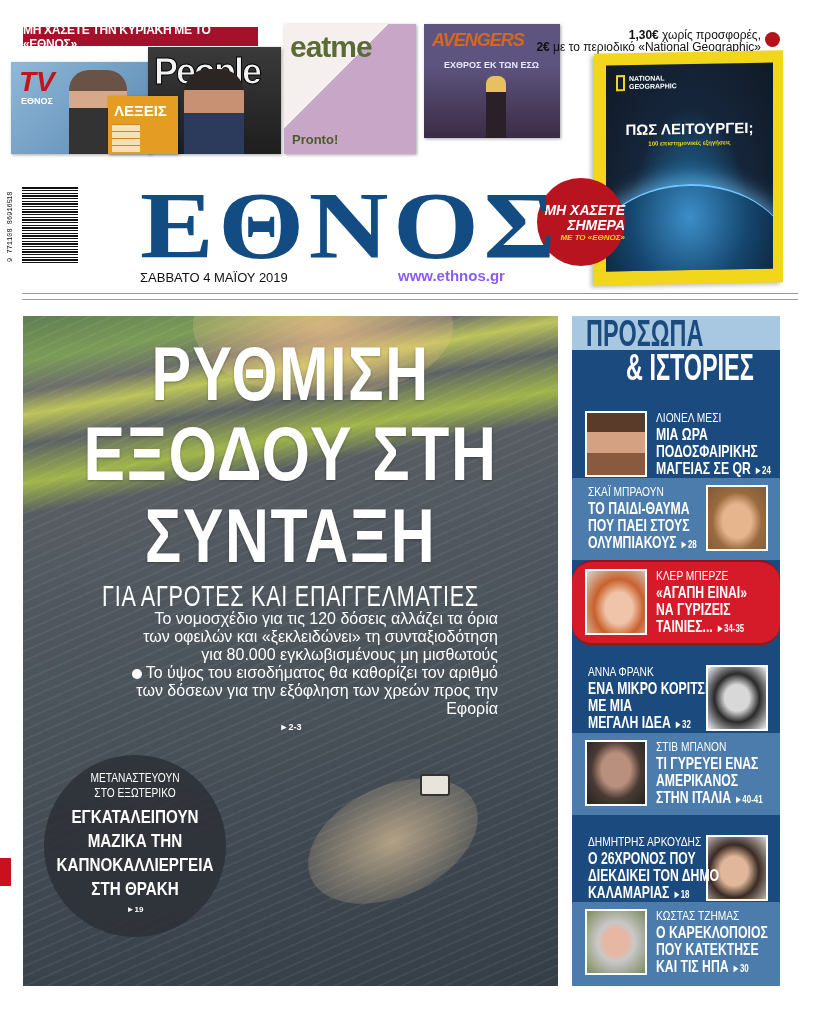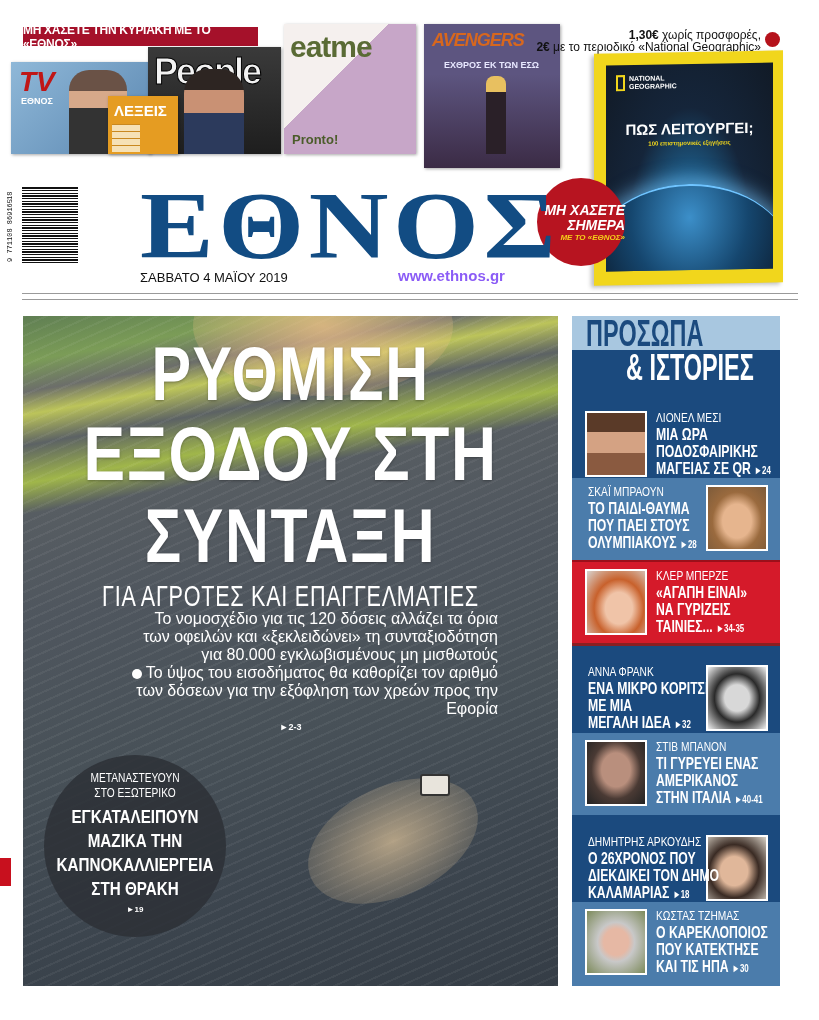--- a/index.html
+++ b/index.html
@@ -15,21 +15,21 @@
   .mag-tv .person { position: absolute; left: 58px; top: 8px; width: 58px; height: 84px; background: linear-gradient(180deg,#6a5246 0 25%,#d7a98a 25% 45%,#333 45% 100%); border-radius: 20px 20px 0 0; }
   .mag-people { left: 148px; top: 47px; width: 133px; height: 107px; background: linear-gradient(180deg,#3a3a3a,#1e1e1e); }
   .mag-people .people-logo { position: absolute; left: 6px; top: 4px; color: #f2f2f2; font-size: 36px; font-weight: bold; letter-spacing: -2px; -webkit-text-stroke: 1px #000; }
   .mag-people .person { position: absolute; left: 36px; top: 22px; width: 60px; height: 85px; background: linear-gradient(180deg,#2d2522 0 25%,#c99174 25% 52%,#2c3a5c 52% 100%); border-radius: 24px 24px 0 0; }
   .mag-lexeis { left: 108px; top: 96px; width: 70px; height: 58px; background: #e59c22; }
   .mag-lexeis .lx { position: absolute; left: 6px; top: 6px; color: #fff; font-size: 15px; font-weight: bold; }
   .mag-lexeis .grid { position: absolute; left: 4px; top: 28px; width: 28px; height: 28px; background: repeating-linear-gradient(0deg,#f6e1b6 0 6px,#c98820 6px 7px),#f6e1b6; }
   .mag-eatme { left: 284px; top: 24px; width: 132px; height: 130px; background: linear-gradient(135deg,#f5f0ee 0 40%,#c7a6c8 40% 100%); text-align: center; }
   .mag-eatme .em { position: absolute; left: 6px; top: 6px; color: #5a6b35; font-size: 30px; font-weight: bold; letter-spacing: -1px; }
   .mag-eatme .pronto { position: absolute; left: 8px; top: 108px; color: #4b5c2a; font-size: 13px; font-weight: bold; }
-  .mag-avengers { left: 424px; top: 24px; width: 136px; height: 144px; background: linear-gradient(180deg,#5d5580 0 35%,#3b2b45 100%); }
+  .mag-avengers { left: 424px; top: 24px; width: 136px; height: 114px; background: linear-gradient(180deg,#5d5580 0 35%,#3b2b45 100%); }
   .mag-avengers .av { position: absolute; left: 8px; top: 6px; color: #d7671e; font-size: 18px; font-weight: bold; font-style: italic; letter-spacing: -1px; }
   .mag-avengers .av-sub { position: absolute; left: 20px; top: 36px; color: #e8e8ff; font-size: 9px; font-weight: bold; }
   .mag-avengers .hero { position: absolute; left: 62px; top: 52px; width: 20px; height: 78px; background: linear-gradient(180deg,#e8c060 0 20%,#2a2028 20% 100%); border-radius: 8px 8px 0 0; }
 
   .price-line { position: absolute; right: 58px; font-size: 12px; color: #111; text-align: right; white-space: nowrap; }
   .price-line b { font-weight: bold; }
   .price-dot { position: absolute; left: 765px; top: 32px; width: 15px; height: 15px; border-radius: 50%; background: #b5121b; }
 
   .natgeo { position: absolute; left: 594px; top: 52px; width: 189px; height: 232px; background: #f1d61c; transform: skewY(-1deg); box-shadow: -3px 2px 4px rgba(0,0,0,0.25); }
   .natgeo .inner { position: absolute; left: 12px; top: 12px; right: 10px; bottom: 14px; background: radial-gradient(ellipse at 50% 95%,#1d5b86 0 30%,#15253a 55%,#111a26 100%); overflow: hidden; }
@@ -79,21 +79,21 @@
 
   
   .sidebar { position: absolute; left: 572px; top: 316px; width: 208px; height: 670px; background: #1b4a7e; }
   .side-head { position: absolute; left: 0; top: 0; width: 208px; height: 72px; }
   .side-head .band { position: absolute; left: 0; top: 0; width: 208px; height: 34px; background: #a8c7e0; }
   .side-head .t1 { position: absolute; left: 14px; top: 0; font-size: 36px; font-weight: bold; color: #1b4a7e; line-height: 36px; transform: scaleX(0.65); transform-origin: left top; white-space: nowrap; }
   .side-head .t2 { position: absolute; left: 54px; top: 34px; font-size: 36px; font-weight: bold; color: #fff; line-height: 36px; transform: scaleX(0.65); transform-origin: left top; white-space: nowrap; }
   .story { position: absolute; left: 0; width: 208px; height: 82px; overflow: hidden; }
   .story.s-dark { background: #1b4a7e; margin-top: 10px; }
   .story.s-light { background: #4b7cab; }
-  .story.s-red { background: #d51a2a; border-top: 2px solid #9c0f1a; border-bottom: 3px solid #8a1f22; }
+  .story.s-red { background: #d51a2a; border-top: 2px solid #9c0f1a; border-bottom: 3px solid #8a1f22; border-radius: 21px; }
   .story .photo { position: absolute; top: 7px; width: 62px; height: 66px; border: 2px solid #fff; }
   .story.pl .photo { left: 13px; }
   .story.pr .photo { right: 12px; }
   .story .txt { position: absolute; top: 8px; }
   .story.pl .txt { left: 84px; }
   .story.pr .txt { left: 16px; }
   .story .name { color: #fff; font-size: 12px; line-height: 13px; transform: scaleX(0.85); transform-origin: left top; white-space: nowrap; }
   .story .ttl { color: #fff; font-size: 17px; font-weight: bold; line-height: 17px; transform: scaleX(0.72); transform-origin: left top; white-space: nowrap; margin-top: 1px; }
   .story .ttl .ref { font-size: 11px; }
   .ph-messi { background: linear-gradient(180deg,#5a3a28 0 30%,#d4a283 30% 65%,#8a5a40 65% 100%); }

